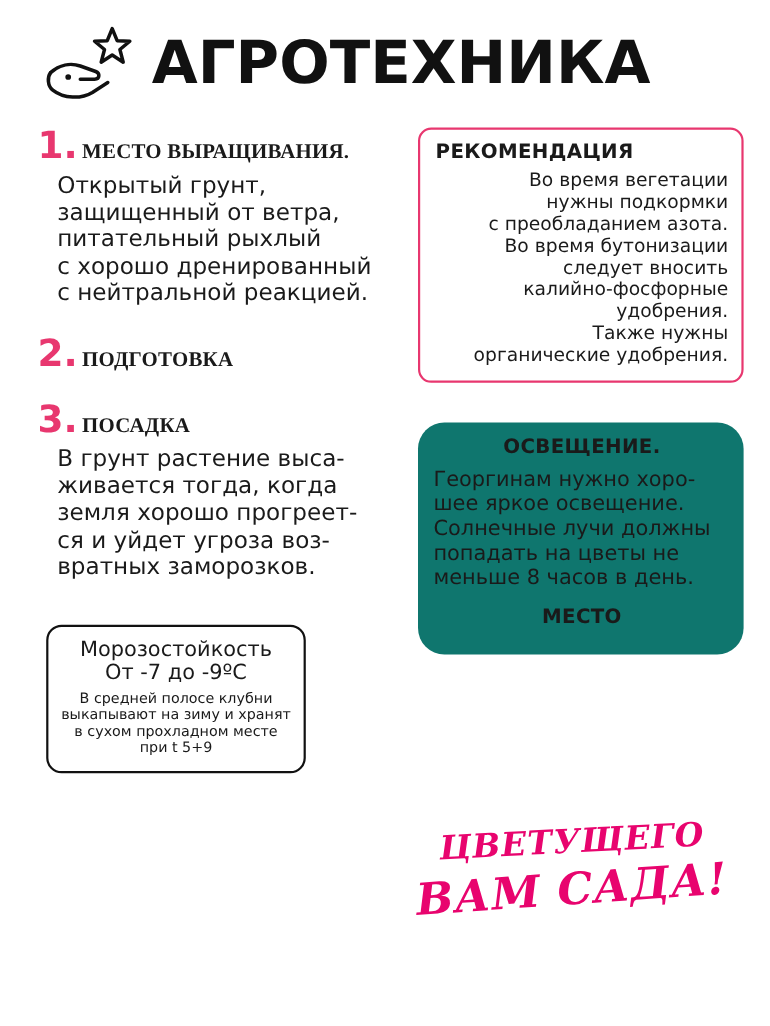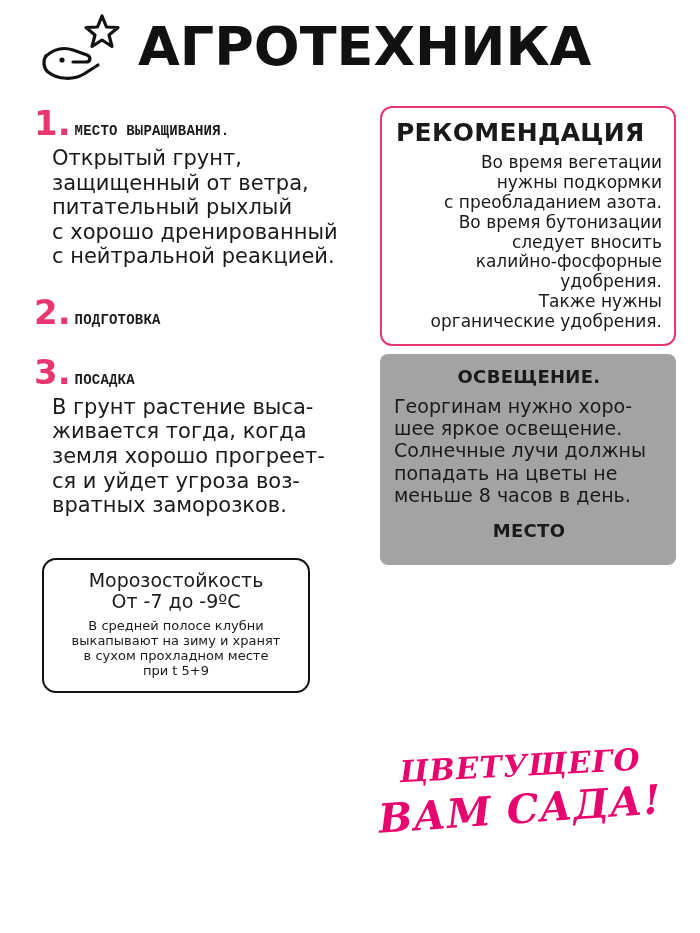--- a/index.html
+++ b/index.html
@@ -13,21 +13,21 @@
     font-family: "Liberation Sans", sans-serif;
     color: #1a1a1a;
     position: relative;
     overflow: hidden;
   }
 
   
   .header {
     display: flex;
     align-items: center;
-    padding: 12px 0 6px 40px;
+    padding: 22px 0 6px 40px;
   }
   .hand-icon {
     width: 92px;
     height: 70px;
     flex: 0 0 auto;
     margin-right: 6px;
   }
   .title {
     font-size: 54px;
     font-weight: bold;
@@ -65,40 +65,40 @@
   }
   .step-num {
     font-size: 34px;
     font-weight: bold;
     color: #e8376f;
     line-height: 1;
     margin-right: 4px;
     font-family: "DejaVu Sans", sans-serif;
   }
   .step-title {
-    font-size: 14px;
+    font-size: 19px;
     font-weight: bold;
     color: #1a1a1a;
     letter-spacing: 0.2px;
-    font-family: Liberation Mono, monospace;
+    font-family: Liberation Serif, serif;
   }
   .step-body {
     font-size: 21px;
     line-height: 1.17;
     margin: 6px 0 0 18px;
     white-space: pre-line;
     font-family: "DejaVu Sans", sans-serif;
   }
   .step-2 { margin-top: 26px; }
   .step-3 { margin-top: 26px; }
 
   
   .frost-box {
     margin: 40px 0 0 8px;
-    width: 268px;
+    width: 236px;
     border: 2.5px solid #111;
     border-radius: 14px;
     padding: 10px 8px 12px 8px;
     box-sizing: border-box;
     text-align: center;
   }
   .frost-title {
     font-size: 19px;
     line-height: 1.15;
     white-space: pre-line;
@@ -113,39 +113,39 @@
   }
 
   
   .rec-card {
     border: 2.5px solid #e8376f;
     border-radius: 12px;
     padding: 10px 12px 12px 14px;
     box-sizing: border-box;
   }
   .rec-title {
-    font-size: 25px;
+    font-size: 18px;
     font-weight: bold;
     letter-spacing: 0.3px;
     margin-bottom: 6px;
     font-family: "DejaVu Sans", sans-serif;
   }
   .rec-body {
     font-size: 17px;
     line-height: 1.17;
     white-space: pre-line;
     font-family: "DejaVu Sans", sans-serif;
     text-align: right;
   }
 
   
   .cream-card {
-    margin-top: 8px;
-    background: #a3a3a3;
-    border-radius: 8px;
+    margin-top: 36px;
+    background: #0f766e;
+    border-radius: 24px;
     padding: 12px 12px 16px 14px;
     box-sizing: border-box;
   }
   .cream-head {
     font-size: 18px;
     font-weight: bold;
     text-align: center;
     letter-spacing: 0.3px;
     margin-bottom: 8px;
     font-family: "DejaVu Sans", sans-serif;

